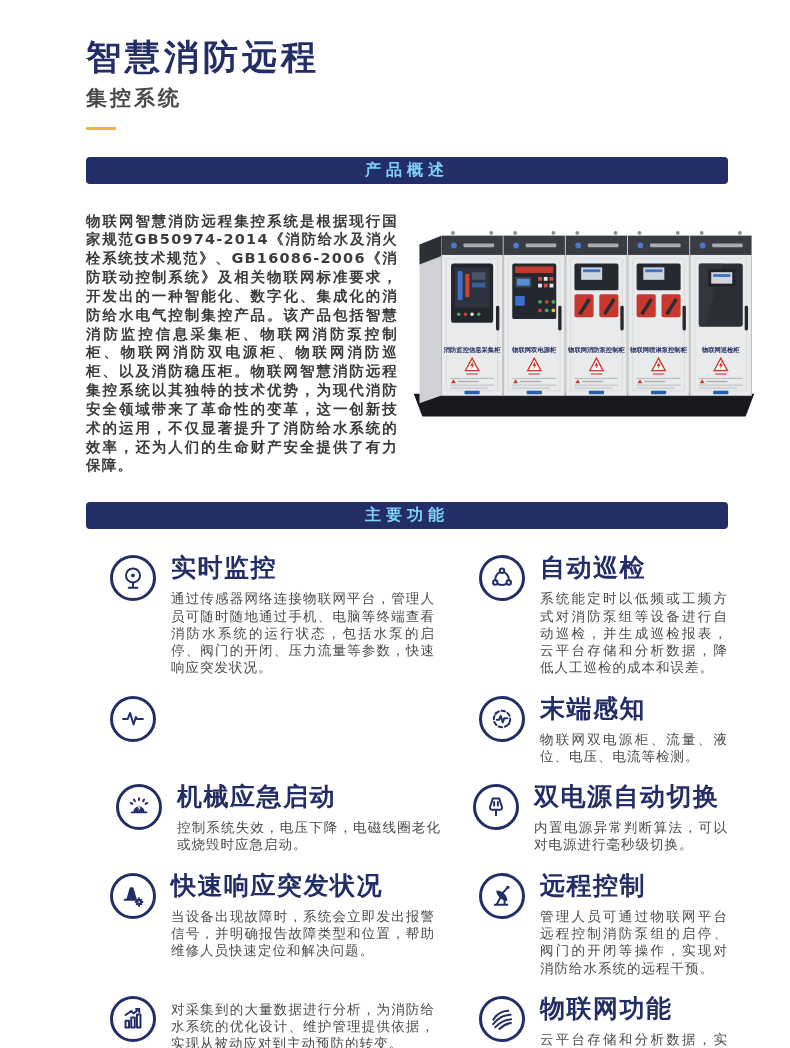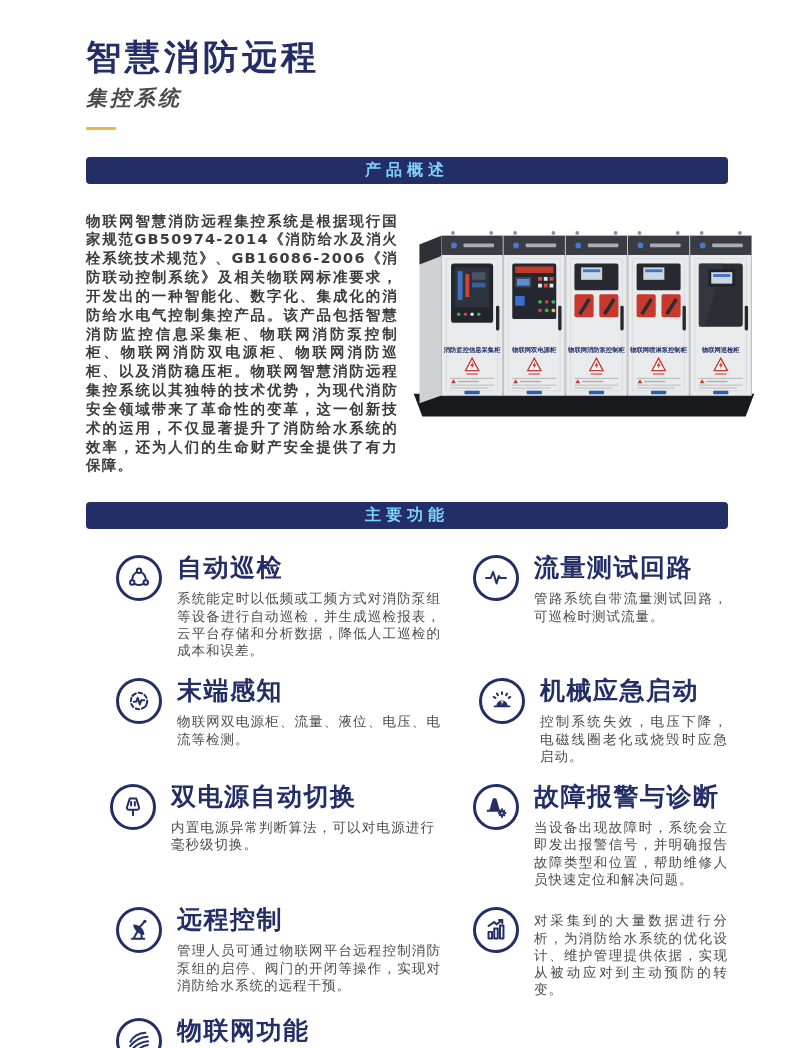--- a/index.html
+++ b/index.html
@@ -13,21 +13,21 @@
     box-sizing:border-box;
     padding:38px 62px 0 86px;
   }
   
   .hd-title{
     font-size:35px;font-weight:bold;color:#232d66;
     letter-spacing:4px;line-height:1.1;
   }
   .hd-subtitle{
     font-size:21px;font-weight:bold;color:#4a4a4a;
-    letter-spacing:3px;margin-top:7px;font-style:italic;
+    letter-spacing:3px;margin-top:7px;
   }
   .gold-line{width:30px;height:3px;background:#e7b744;margin-top:15px;border-radius:1px;}
   
   .banner{
     margin-top:27px;height:27px;border-radius:4px;
     background:#232d66;color:#7dd3fc;
     display:flex;align-items:center;justify-content:center;
     font-size:16px;font-weight:bold;letter-spacing:5px;
   }
   
@@ -283,44 +283,53 @@
       </svg>
     </div>
   </div>
 
   <div class="banner">
     <span>主要功能</span>
   </div>
 
   <div class="features">
 
+    <div class="feature col-l">
+      <div class="ficon">
+        <svg viewBox="0 0 24 24">
+            <circle class="ic" cx="12" cy="9.8" r="6"></circle>
+            <circle class="icf" cx="12" cy="9.8" r="1.6"></circle>
+            <path class="ic" d="M12 15.8v3.2M8.3 20.3h7.4"></path>
+          </svg>
+      </div>
+      <div class="ftext">
+        <h3>实时监控</h3>
+        <p>通过传感器网络连接物联网平台，管理人员可随时随地通过手机、电脑等终端查看消防水系统的运行状态，包括水泵的启停、阀门的开闭、压力流量等参数，快速响应突发状况。</p>
+      </div>
+    </div>
     <div class="feature col-r">
       <div class="ficon">
         <svg viewBox="0 0 24 24">
             <circle class="ic" cx="12" cy="5.8" r="1.9"></circle>
             <circle class="ic" cx="6.2" cy="15.8" r="1.9"></circle>
             <circle class="ic" cx="17.8" cy="15.8" r="1.9"></circle>
             <path class="ic" d="M13.9 6.9a8.2 8.2 0 0 1 4 6.9M10.1 6.9a8.2 8.2 0 0 0-4 6.9M8.3 17a8.2 8.2 0 0 0 7.4 0"></path>
           </svg>
       </div>
       <div class="ftext">
         <h3>自动巡检</h3>
         <p>系统能定时以低频或工频方式对消防泵组等设备进行自动巡检，并生成巡检报表，云平台存储和分析数据，降低人工巡检的成本和误差。</p>
       </div>
     </div>
 
     <div class="feature col-l">
       <div class="ficon">
         <svg viewBox="0 0 24 24">
             <path class="ic" d="M3.5 12h4l2-5.2 3 9.8 2-6.4 1 1.8h5"></path>
           </svg>
-      </div>
-      <div class="ftext">
-        <h3>流量测试回路</h3>
-        <p>管路系统自带流量测试回路，可巡检时测试流量。</p>
       </div>
     </div>
     <div class="feature col-r">
       <div class="ficon">
         <svg viewBox="0 0 24 24">
             <circle class="ic" cx="12" cy="12" r="7" stroke-dasharray="3 2.4"></circle>
             <path class="ic" d="M7.6 12.6h2l1.3-3.3 1.8 5.7 1.3-3.7h2.5"></path>
             <circle class="icf" cx="6.4" cy="7.4" r="0.95"></circle>
             <circle class="icf" cx="18" cy="16.2" r="0.95"></circle>
           </svg>
@@ -364,21 +373,21 @@
             <path class="icf" d="M11.3 4.6c.7 0 1.1.4 1.3 1l2.7 9.4H6.3l2.7-9.4c.2-.6.6-1 1.3-1z"></path>
             <path class="ic" d="M4.8 15.2h10.4"></path>
             <g>
               <circle class="icf" cx="17.2" cy="17.2" r="2.3"></circle>
               <path class="ic" d="M17.2 13.9v1M17.2 19.5v1M14.3 17.2h1M19.1 17.2h1M15.2 15.2l.7.7M18.5 18.5l.7.7M19.2 15.2l-.7.7M15.9 18.5l-.7.7" stroke-width="1.2"></path>
               <circle cx="17.2" cy="17.2" r="0.8" fill="#ffffff"></circle>
             </g>
           </svg>
       </div>
       <div class="ftext">
-        <h3>故障报警与诊断</h3>
+        <h3>快速响应突发状况</h3>
         <p>当设备出现故障时，系统会立即发出报警信号，并明确报告故障类型和位置，帮助维修人员快速定位和解决问题。</p>
       </div>
     </div>
     <div class="feature col-r">
       <div class="ficon">
         <svg viewBox="0 0 24 24">
             <path class="icf" d="M7 7.2c.4 4.6 4.4 8.6 9.6 9.1-.2-5.5-4.1-8.9-9.6-9.1z"></path>
             <path class="ic" d="M10.4 13.8 7.6 18.8M14.2 15.8V18.8M5.8 19.4h10.8M12.6 9.4 16.4 5.2"></path>
             <circle class="icf" cx="17" cy="4.6" r="1.4"></circle>
           </svg>

